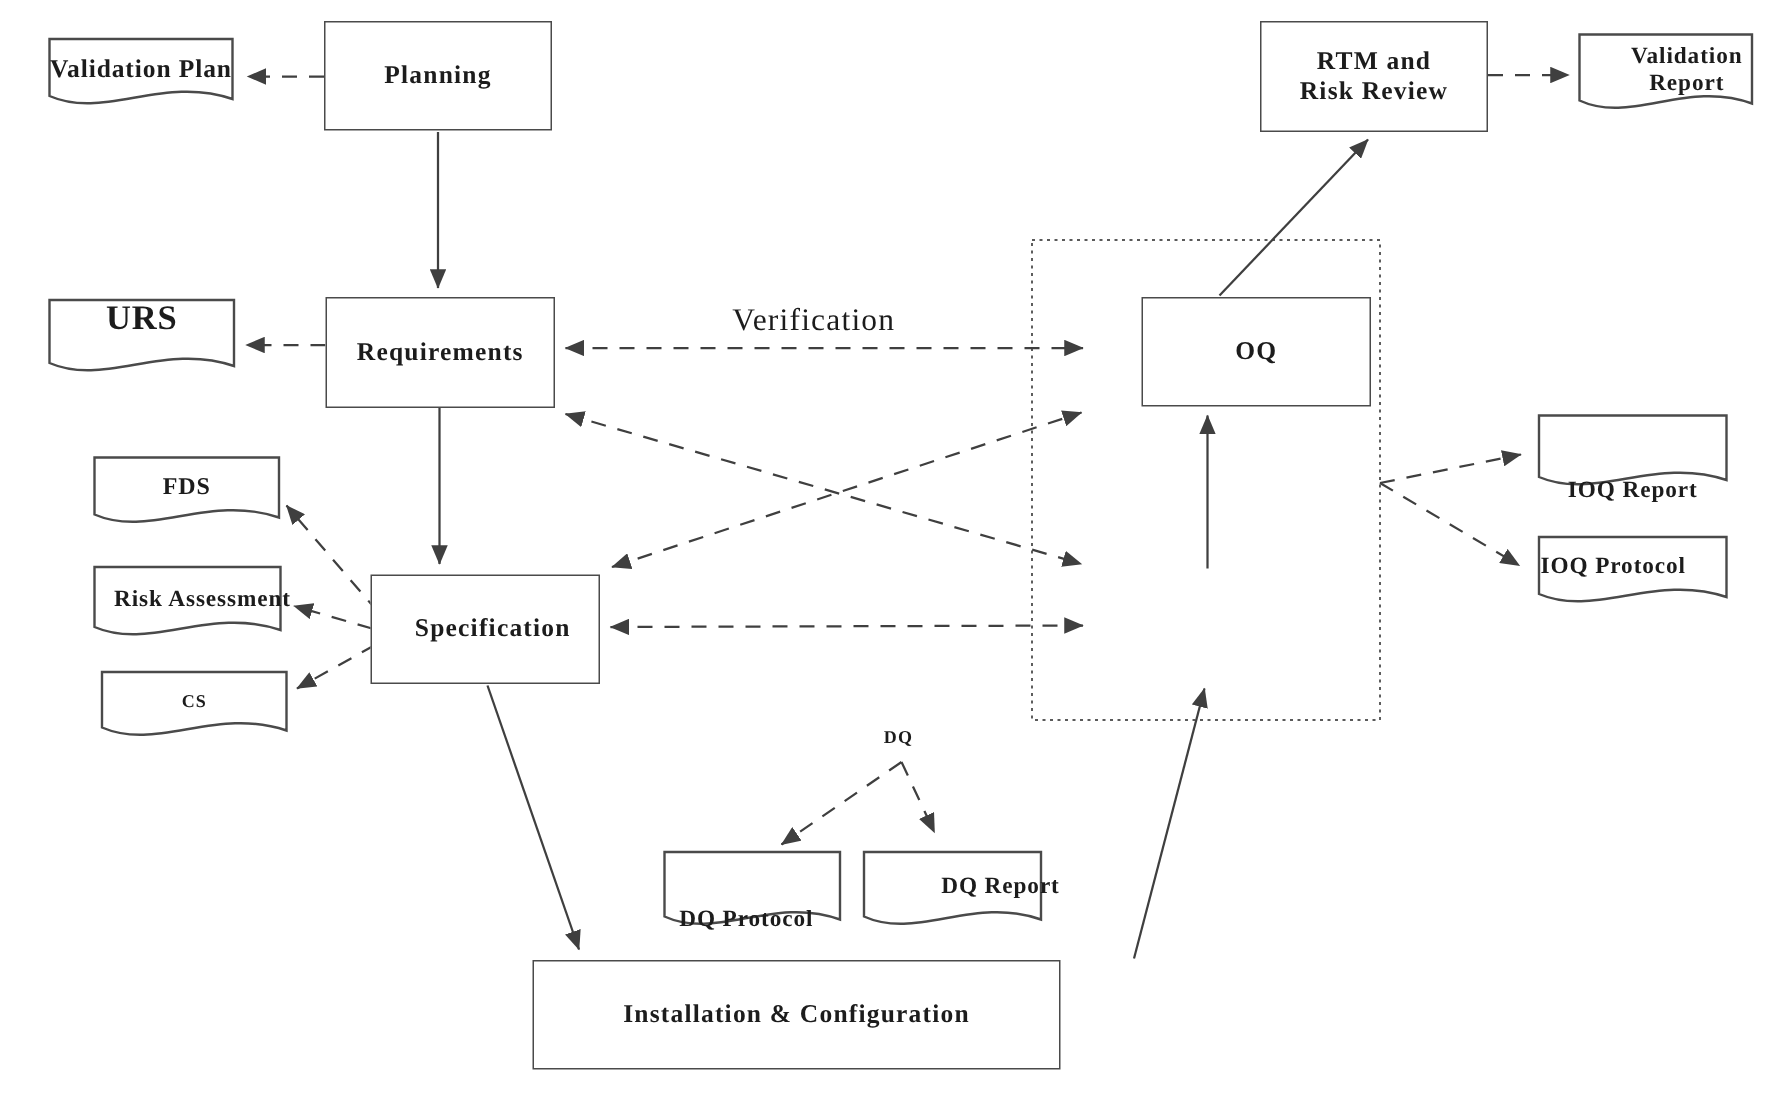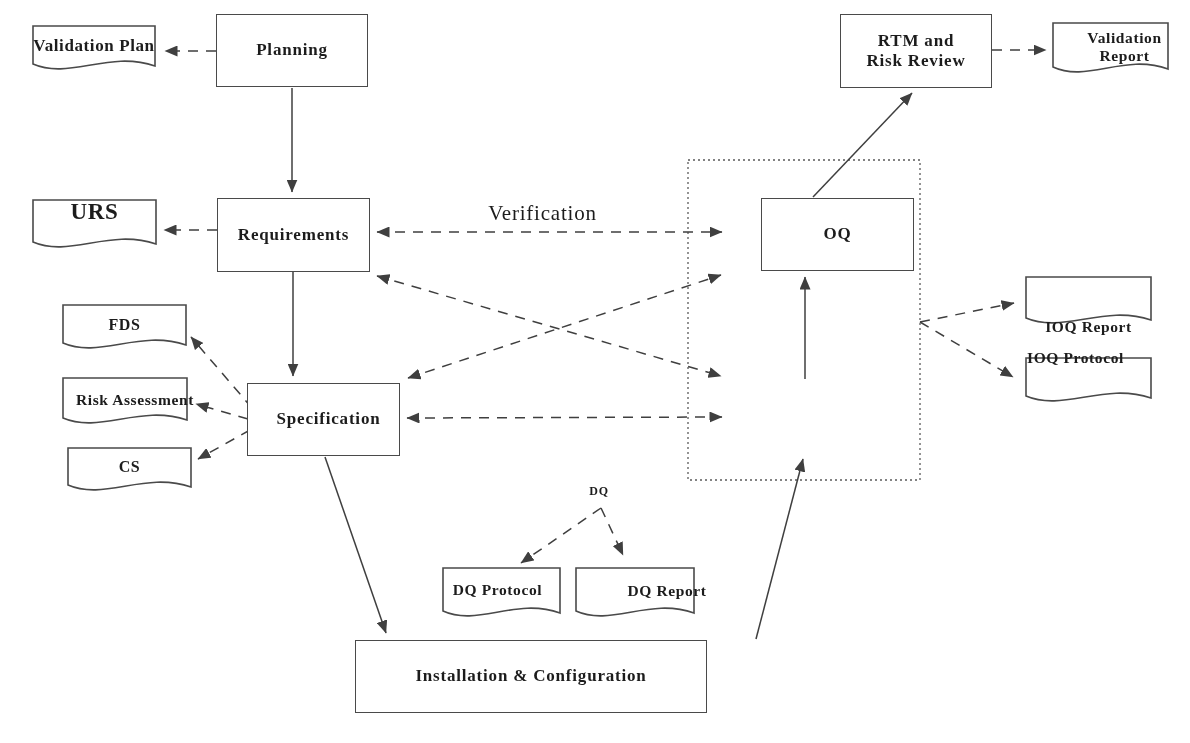--- a/index.html
+++ b/index.html
@@ -114,23 +114,23 @@
   <div class="pbox" style="left:217px; top:198px; width:153px; height:74px;">Requirements</div>
   <div class="pbox" style="left:247px; top:383px; width:153px; height:73px;padding-left:10px;">Specification</div>
   <div class="pbox" style="left:729px; top:198px; width:153px; height:73px;margin-left:32px;">OQ</div>
   <div class="pbox" style="left:840px; top:14px;  width:152px; height:74px; padding:0 18px;">RTM and Risk Review</div>
   <div class="pbox" style="left:355px; top:640px; width:352px; height:73px;">Installation &amp; Configuration</div>
 
   <div class="doclabel" style="left:33px;   top:28px;  width:122px; height:36px; font-size:17px;">Validation Plan</div>
   <div class="doclabel" style="left:33px;   top:192px; width:123px; height:40px; font-size:23px;">URS</div>
   <div class="doclabel" style="left:63px;   top:307px; width:123px; height:36px; font-size:16px;">FDS</div>
   <div class="doclabel" style="left:63px;   top:378px; width:124px; height:44px; padding:0 10px;">Risk Assessment</div>
-  <div class="doclabel" style="left:68px;   top:450px; width:123px; height:35px; font-size:16px;">CS</div>
+  <div class="doclabel" style="left:68px;   top:450px; width:123px; height:35px; font-size:12px;">CS</div>
   <div class="doclabel" style="left:1053px; top:25px;  width:115px; height:44px; padding:0 14px;">Validation Report</div>
   <div class="doclabel" style="left:1026px; top:279px; width:125px; height:39px;margin-top:28px;">IOQ Report</div>
-  <div class="doclabel" style="left:1026px; top:340px; width:99px; height:36px;">IOQ Protocol</div>
-  <div class="doclabel" style="left:443px;  top:569px; width:109px; height:41px;font-family:Liberation Serif, serif;">DQ Protocol</div>
+  <div class="doclabel" style="left:1026px; top:360px; width:99px; height:36px;">IOQ Protocol</div>
+  <div class="doclabel" style="left:443px;  top:592px; width:109px; height:41px;font-family:Liberation Serif, serif;">DQ Protocol</div>
   <div class="doclabel" style="left:608px;  top:570px; width:118px; height:41px;">DQ Report</div>
 
   <div class="floatlabel" style="left:480px; top:202px; width:125px; height:22px;">Verification</div>
   <div class="floatlabel bold" style="left:573px; top:482px; width:52px; height:19px; font-size:12px;">DQ</div>
 
 </div>
 
 </body></html>

